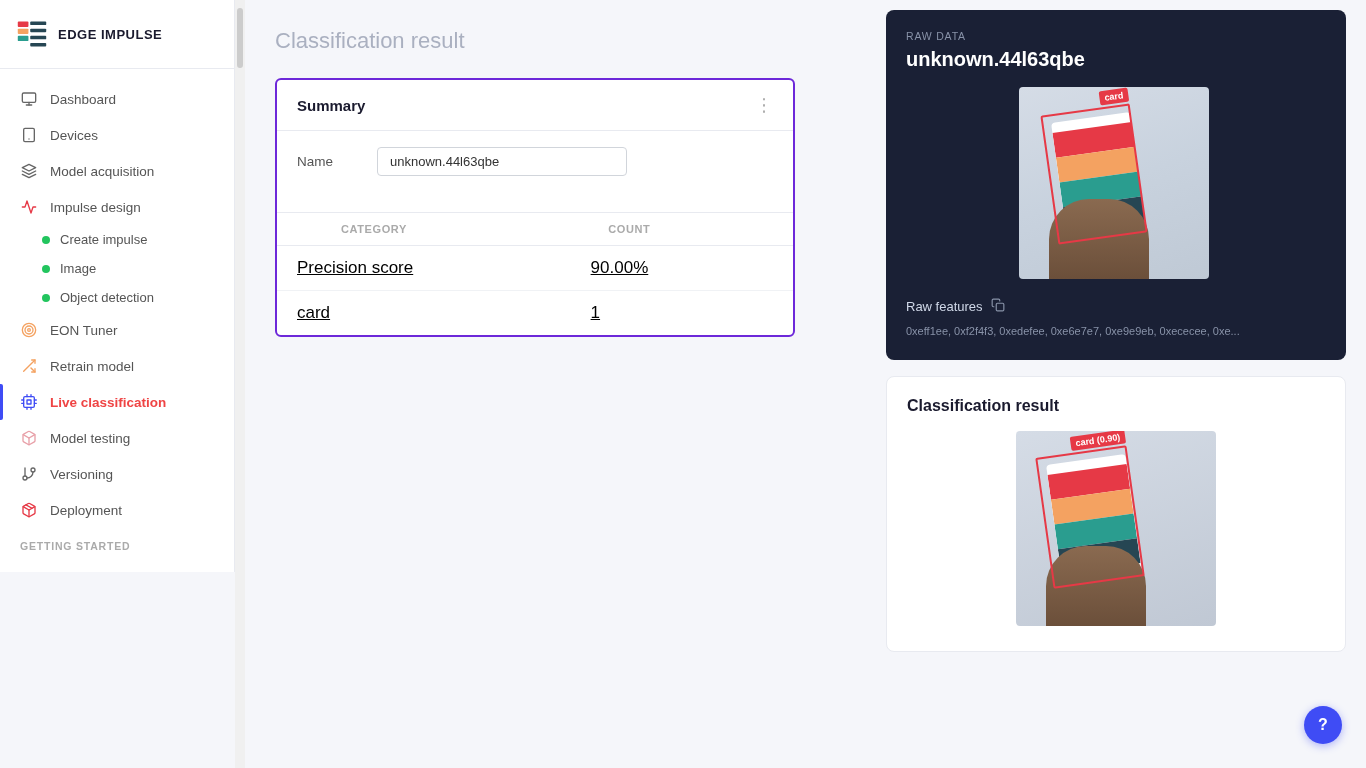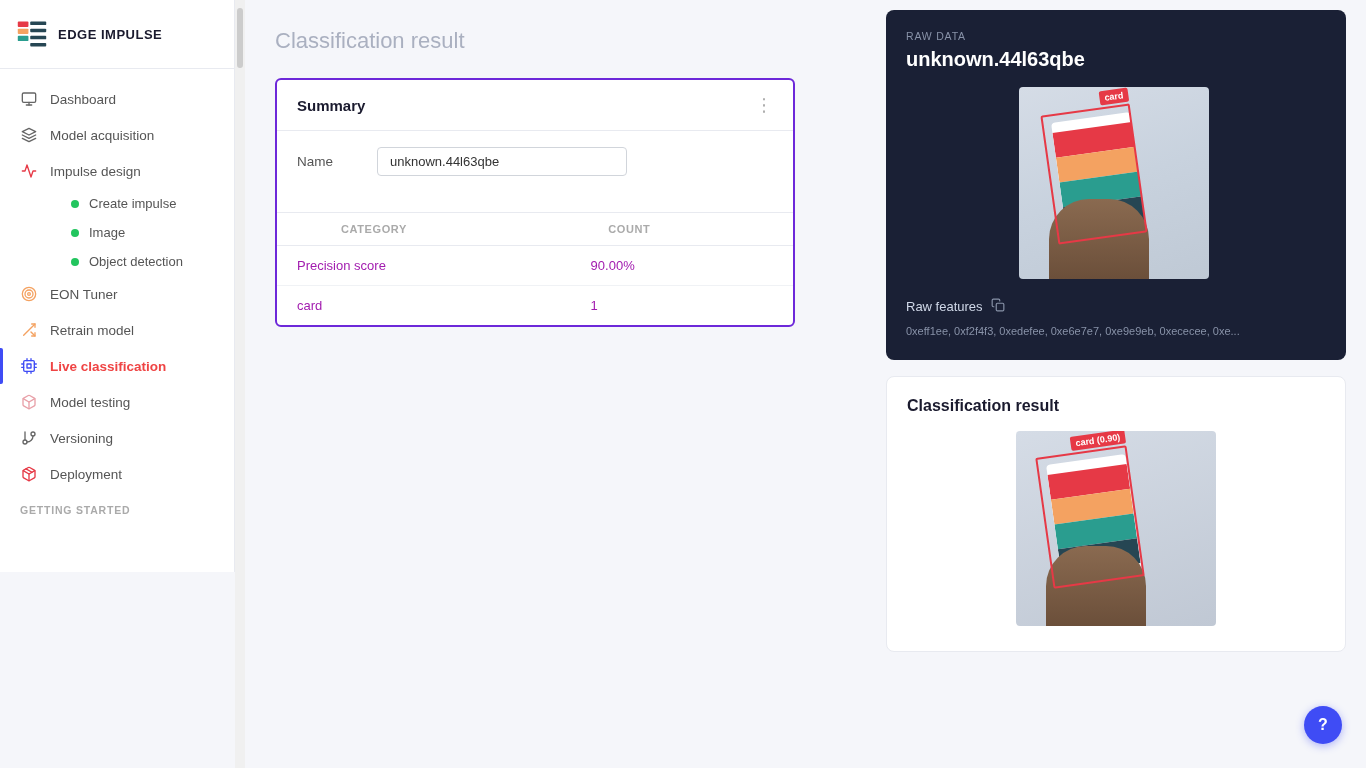--- a/index.html
+++ b/index.html
@@ -67,21 +67,21 @@
       width: 18px;
       height: 18px;
       display: flex;
       align-items: center;
       justify-content: center;
       flex-shrink: 0;
     }
     .nav-sub-item {
       display: flex;
       align-items: center;
-      padding: 7px 20px 7px 71px;
+      padding: 7px 20px 7px 42px;
       gap: 10px;
       cursor: pointer;
       color: #555;
       font-size: 13px;
     }
     .dot {
       width: 8px;
       height: 8px;
       border-radius: 50%;
       background: #22c55e;
@@ -193,22 +193,23 @@
     .table-col-label:first-child { flex: 1.5; margin-left: 44px; }
     .table-col-label:last-child { flex: 1; }
     .table-data-row {
       display: flex;
       padding: 12px 20px;
       gap: 20px;
       border-bottom: 1px solid #f0f2f5;
     }
     .table-data-row:last-child { border-bottom: none; }
     .table-cell {
-      font-size: 13px;
-      color: #a21caf;
+      font-size: 17px;
+      color: #000000;
+      text-decoration: underline;
     }
     .table-cell:first-child { flex: 1.5; }
     .table-cell:last-child { flex: 1; }
 
     
     .right-panel {
       width: 500px;
       min-width: 500px;
       overflow-y: auto;
       padding: 10px 20px 20px;
@@ -448,20 +449,29 @@
       <span class="nav-icon">
         <svg width="16" height="16" viewBox="0 0 24 24" fill="none" stroke="#666" stroke-width="2" stroke-linecap="round" stroke-linejoin="round">
           <rect x="2" y="3" width="20" height="14" rx="2"></rect>
             <line x1="8" y1="21" x2="16" y2="21"></line>
             <line x1="12" y1="17" x2="12" y2="21"></line>
         </svg>
       </span>
       <span>Dashboard</span>
     </div>
 
+    <div class="nav-item">
+      <span class="nav-icon">
+        <svg width="16" height="16" viewBox="0 0 24 24" fill="none" stroke="#666" stroke-width="2" stroke-linecap="round" stroke-linejoin="round">
+          <rect x="4" y="2" width="16" height="20" rx="2" ry="2"></rect>
+            <line x1="12" y1="18" x2="12.01" y2="18"></line>
+        </svg>
+      </span>
+      <span>Devices</span>
+    </div>
 
     <div class="nav-item">
       <span class="nav-icon">
         <svg width="16" height="16" viewBox="0 0 24 24" fill="none" stroke="#666" stroke-width="2" stroke-linecap="round" stroke-linejoin="round">
           <polygon points="12 2 2 7 12 12 22 7 12 2"></polygon>
             <polyline points="2 17 12 22 22 17"></polyline>
             <polyline points="2 12 12 17 22 12"></polyline>
         </svg>
       </span>
       <span>Model acquisition</span>

